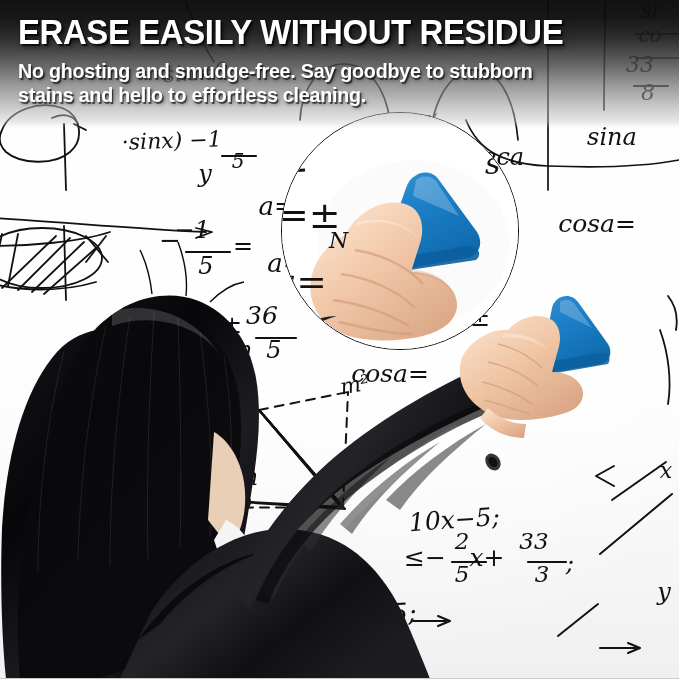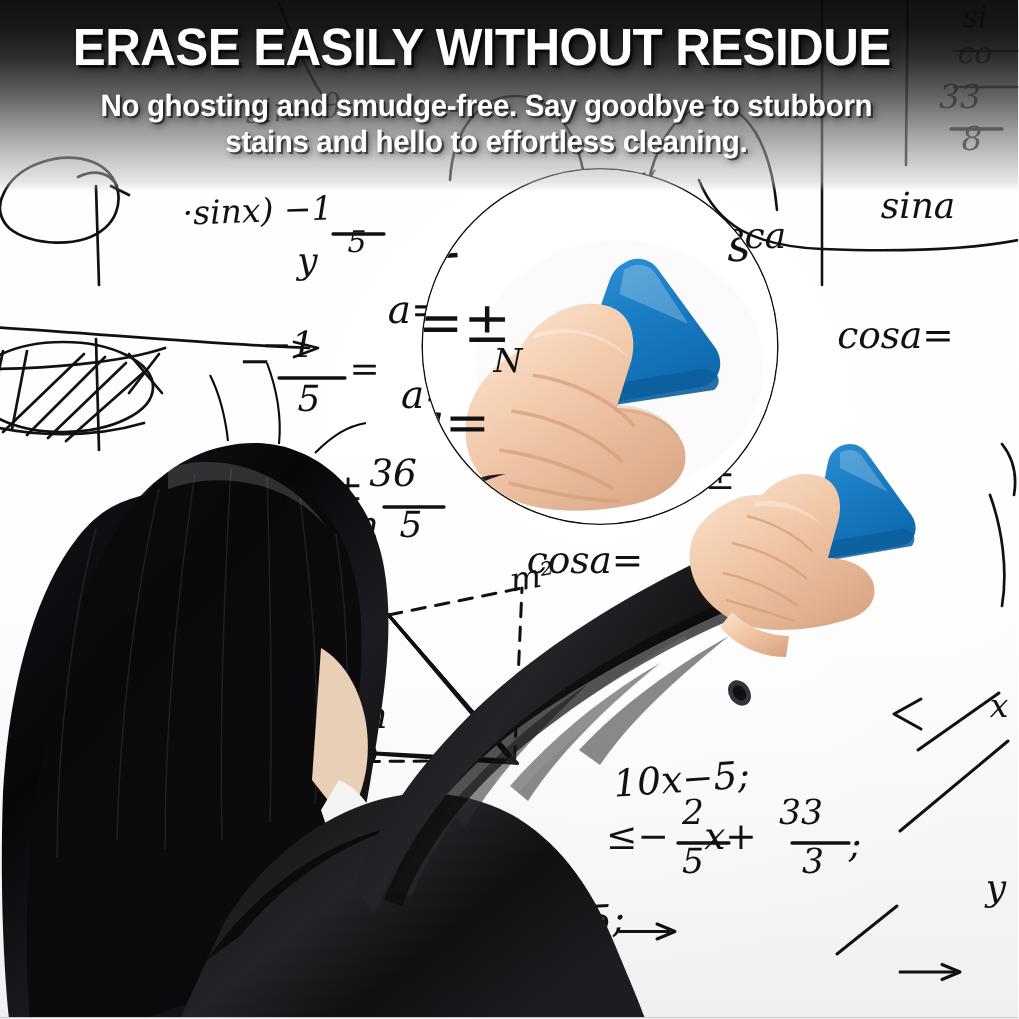--- a/index.html
+++ b/index.html
@@ -52,21 +52,20 @@
         rgba(200,200,200,0.44) 95%,
         rgba(255,255,255,0.0) 100%);
     pointer-events:none;
   }
 
   
   .copy{
     position:absolute;left:0;top:0;width:679px;height:128px;
     padding:12px 16px 0 18px;
     box-sizing:border-box;
-    text-align:center;
   }
   .headline{
     margin:0;
     font-family:"Liberation Sans",sans-serif;
     font-weight:700;
     font-size:35px;
     line-height:40px;
     letter-spacing:-0.4px;
     color:#ffffff;
     transform:scaleX(0.94);

